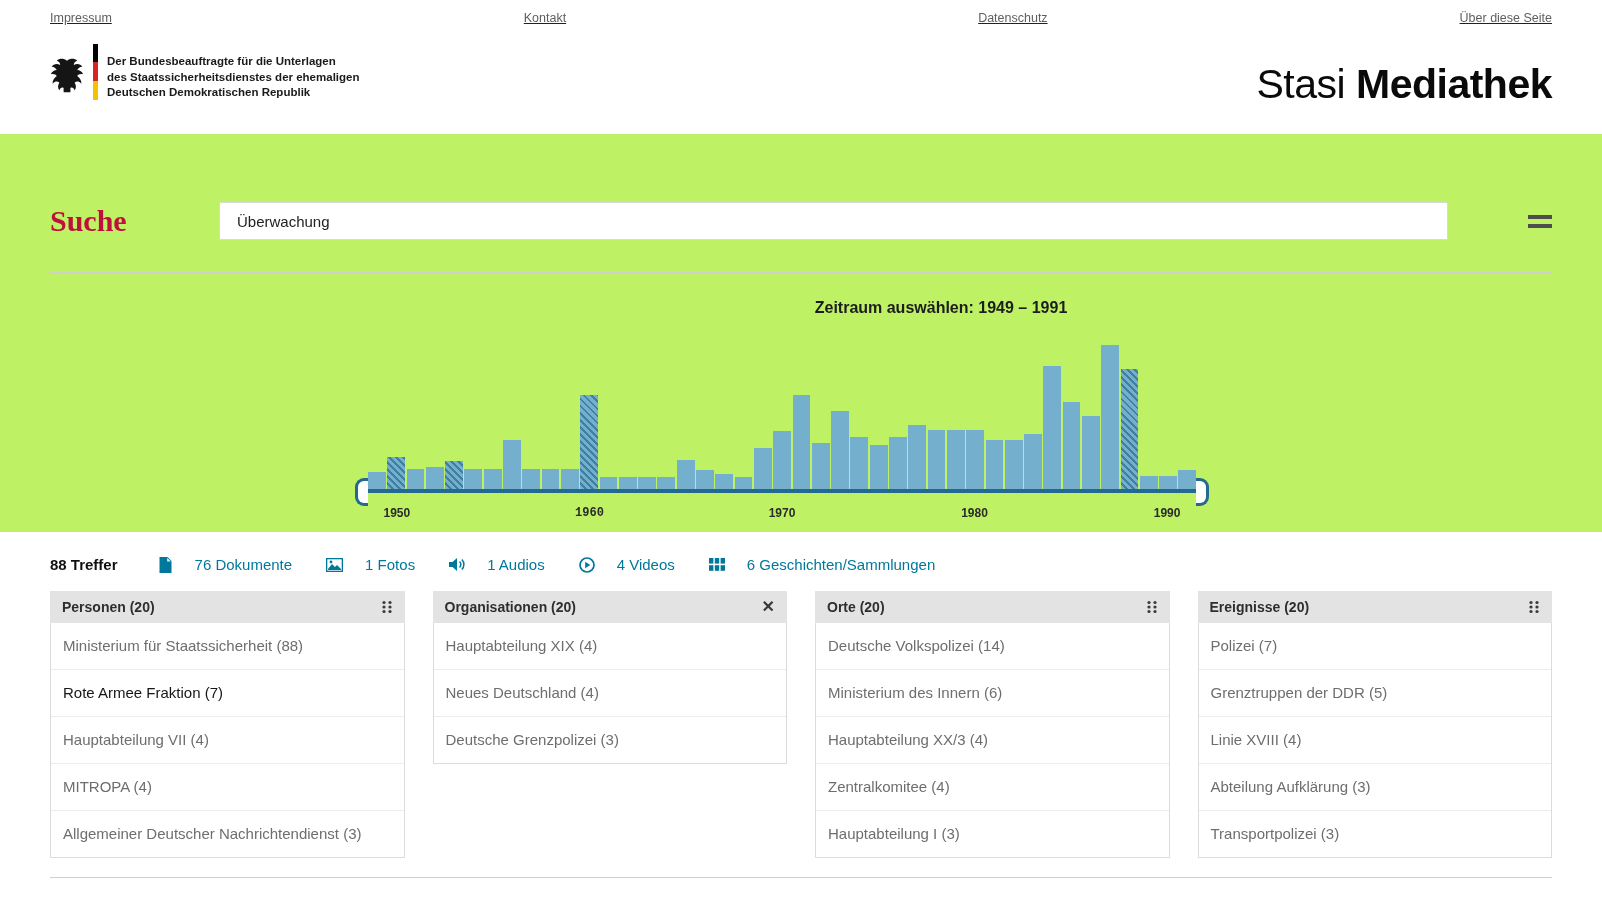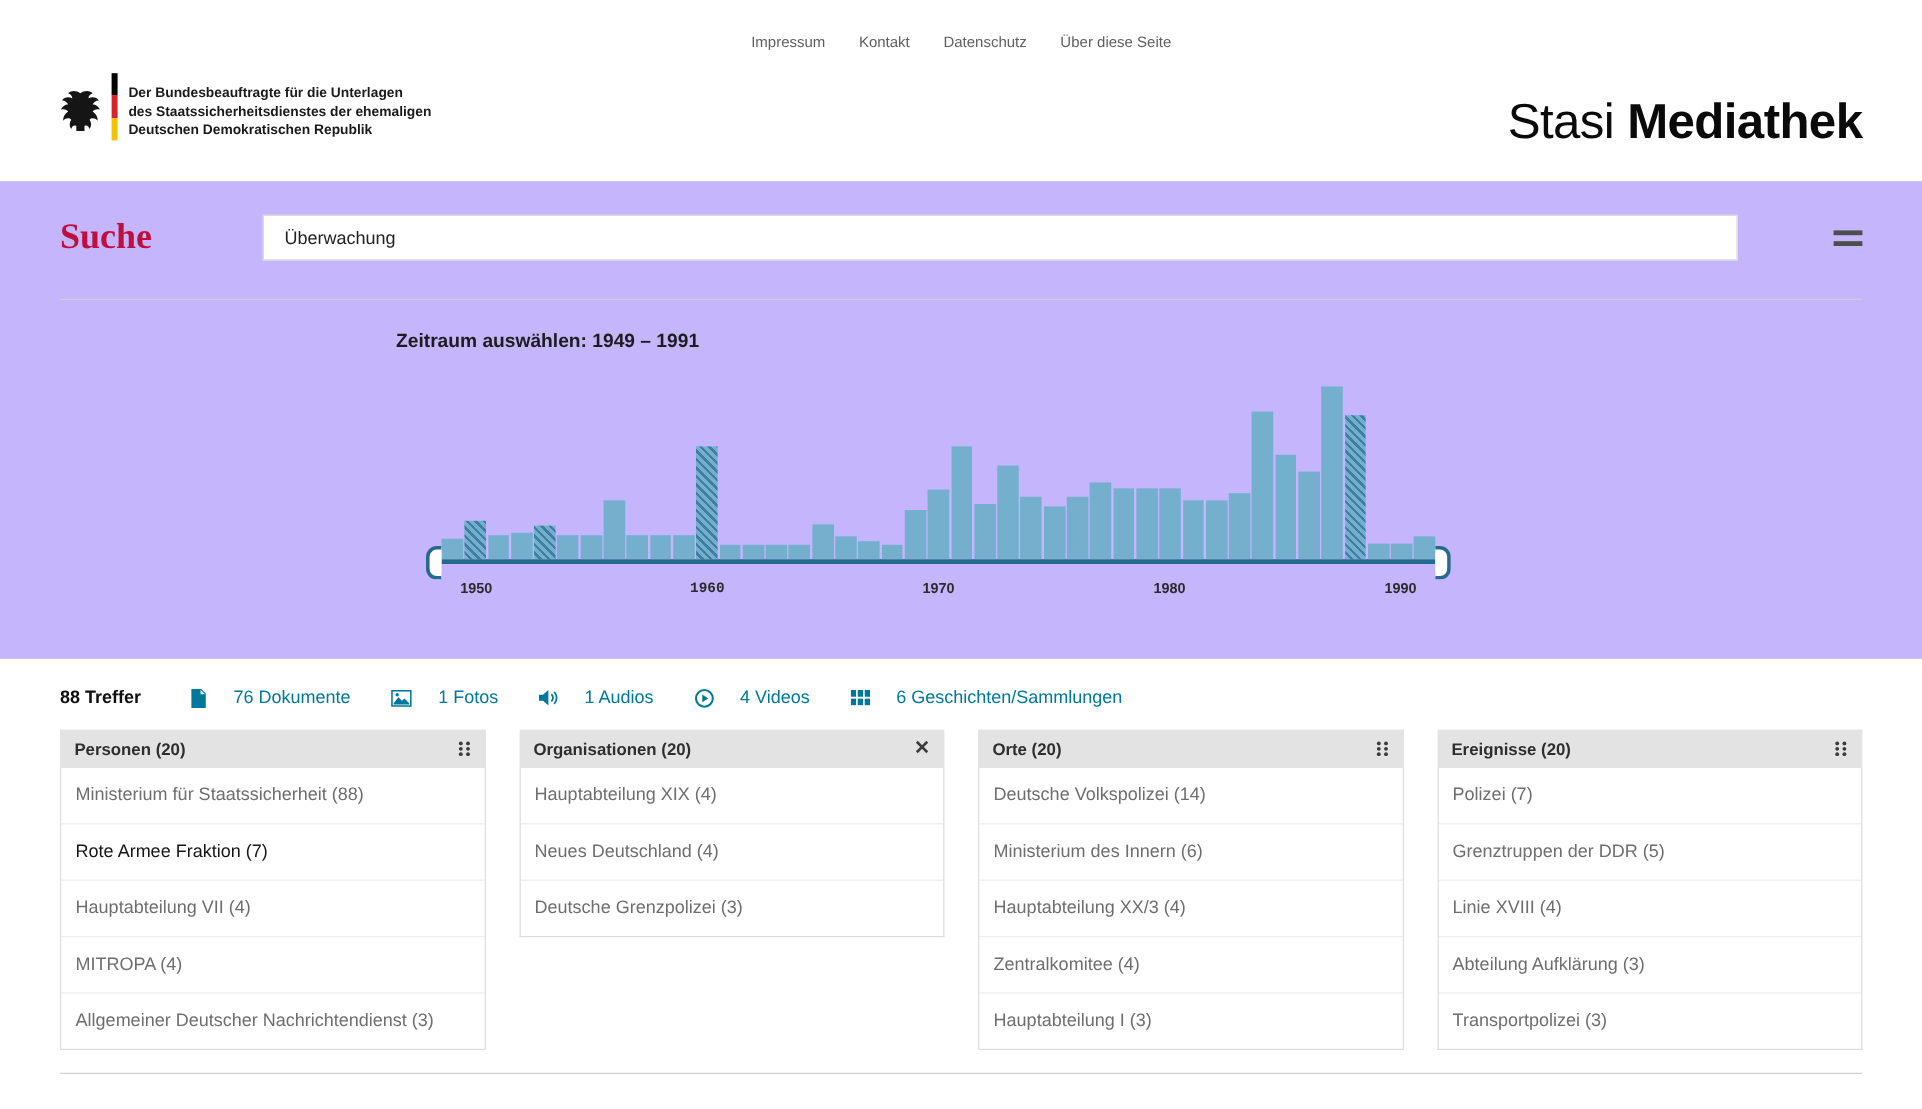--- a/index.html
+++ b/index.html
@@ -4,44 +4,44 @@
 <style>
   * { box-sizing: border-box; margin: 0; padding: 0; }
   html,body { width:1602px; height:924px; }
   body {
     font-family: "Liberation Sans", sans-serif;
     background:#fff; color:#222; overflow:hidden; position:relative;
   }
   a { text-decoration:none; cursor:pointer; }
 
   
-  .topnav { display:flex; justify-content:center; gap:28px; padding:28px 50px 0; }
+  .topnav { display:flex; justify-content:space-between; gap:28px; padding:11px 50px 0;text-decoration:underline; }
   .topnav a { font-size:12.5px; color:#5f5f5f; }
 
   
   .header { display:flex; justify-content:space-between; align-items:flex-start; padding:14px 50px 0; height:109px; }
   .brand { display:flex; gap:9px; align-items:flex-end; margin-top:4px; }
   .brand .eagle { width:34px; height:48px; }
   .brand .stripe { width:5px; height:56px; margin-top:1px;
     background:linear-gradient(to bottom,#000 0 33%,#d8232a 33% 66%,#f0c400 66% 100%); }
   .brand .logo-text { font-size:11.5px; font-weight:bold; line-height:1.32; color:#1a1a1a; padding-top:3px; }
   .site-title { font-size:41px; color:#0a0a0a; margin-top:22px; letter-spacing:-0.5px; }
   .site-title .light { font-weight:400;text-align:center; }
   .site-title .bold { font-weight:700; }
 
   
-  .band { background:#c4b5fd; padding:28px 50px 25px; height:398px; }
+  .band { background:#bef264; padding:68px 50px 25px; height:398px; }
   .search-row { display:flex; align-items:center; }
   .search-heading { font-family:"Liberation Serif", serif; font-weight:700; font-size:30px; color:#bf0f3d; width:169px; flex:none; }
   .search-input { width:1229px; height:38px; border:1px solid #d9d9d9; background:#fff; font-family:"Liberation Sans",sans-serif;
     font-size:15px; color:#222; padding:0 17px; outline:none; }
   .menu-toggle { margin-left:auto; width:24px; cursor:pointer; }
   .menu-toggle .bar { height:4px; background:#4d4d4d; margin:5px 0; }
   .band-divider { border:none; border-top:1px solid #cfcfcf; margin-top:32px; }
-  .timeline-heading { margin:26px 0 0 280px; font-size:16px; font-weight:bold; color:#1d1d1d; }
+  .timeline-heading { margin:26px 0 0 280px; font-size:16px; font-weight:bold; color:#1d1d1d;text-align:center; }
 
   
   .chart { position:relative; width:828px; margin:26px 0 0 318px; }
   .bars { display:flex; align-items:flex-end; gap:1.5px; height:146px; }
   .bar { flex:1 1 0; background:#74b0ce; min-height:1px; }
   .bar.hatched { background:repeating-linear-gradient(45deg,#74b0ce 0 3px,#3f7fa2 3px 5px); }
   .axis { height:4px; background:#26698f; }
   .ticks { position:relative; height:36px; }
   .tick { position:absolute; top:13px; transform:translateX(-50%); font-size:12px; font-weight:bold; color:#2b2b2b; }
   .handle { position:absolute; bottom:23px; width:13px; height:28px; background:#fff; border:3px solid #26698f; cursor:ew-resize; }

